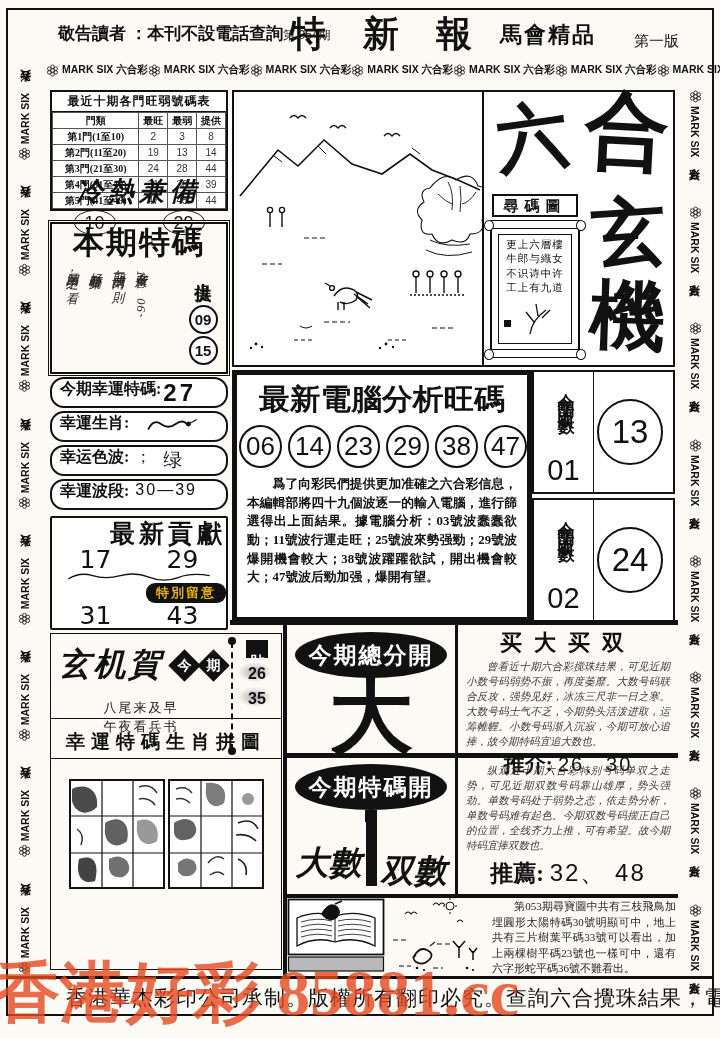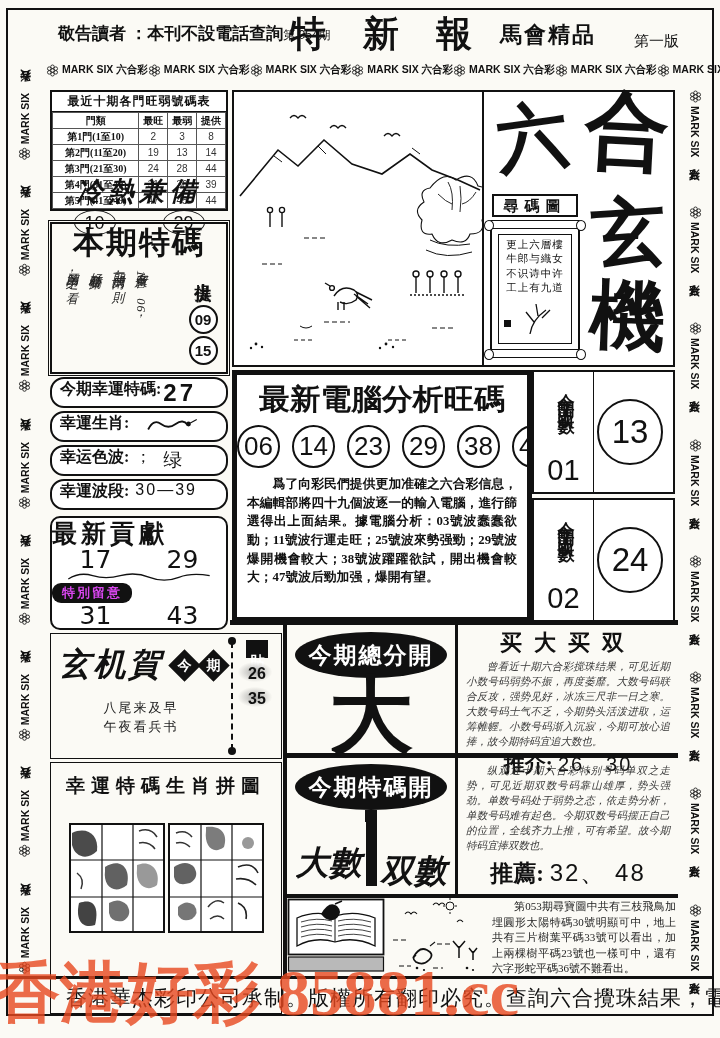--- a/index.html
+++ b/index.html
@@ -54,24 +54,24 @@
 
 
 #lucky{left:50px;top:377px;width:178px}
 .lrow{border:2px solid #111;border-radius:14px;margin-bottom:3px;height:31px;display:flex;align-items:flex-start;
   padding:0 8px;font-size:16px;font-weight:700;background:#fff;white-space:nowrap}
 .lval{font:700 24px "Liberation Sans","DejaVu Sans",sans-serif;letter-spacing:3px;margin-left:2px}
 .lval-s{font:400 16px "Liberation Sans","DejaVu Sans",sans-serif;letter-spacing:2px;margin-left:6px}
 .lgreen{font-size:19px;font-weight:400;margin-left:10px}
 
 
-#contrib{left:50px;top:516px;width:178px;height:114px;border:2px solid #111;border-radius:10px;text-align:left;background:#fff;overflow:hidden}
+#contrib{left:50px;top:516px;width:178px;height:114px;border:2px solid #111;border-radius:2px;text-align:right;background:#fff;overflow:hidden}
 .c-title{font-size:25px;font-weight:900;letter-spacing:4px;line-height:28px;margin-top:2px}
 .c-top{display:flex;justify-content:space-around;font:400 25px "DejaVu Sans",sans-serif;line-height:24px}
-.c-badge{display:inline-block;background:#111;color:#d946ef;border-radius:9px;font-size:13px;font-weight:700;
+.c-badge{display:inline-block;background:#111;color:#eab308;border-radius:9px;font-size:13px;font-weight:700;
   padding:1px 10px;letter-spacing:2px;margin-top:-3px}
 .c-bot{display:flex;justify-content:space-around;font:400 25px "DejaVu Sans",sans-serif;line-height:26px}
 
 
 #mystery{left:50px;top:633px;width:232px;height:126px;border:1.5px solid #111}
 .m-title{display:flex;align-items:center;justify-content:center;margin-top:9px;margin-left:-46px}
 .m-tp{font-size:32px;font-weight:900;font-style:italic;letter-spacing:3px;margin-right:6px}
 .dia{width:23px;height:23px;background:#111;transform:rotate(45deg);display:flex;align-items:center;justify-content:center;margin:0 3px}
 .dia span{transform:rotate(-45deg);color:#fff;font-size:14px;font-weight:700}
 .m-poem{margin-top:12px;margin-left:-50px;text-align:center;font-size:13px;color:#222;line-height:1.45;letter-spacing:2px}
@@ -79,31 +79,31 @@
 .m-dash::before,.m-dash::after{content:"";position:absolute;left:-5px;width:8px;height:8px;background:#111;border-radius:50%}
 .m-dash::before{top:-5px}.m-dash::after{bottom:-5px}
 .m-right{position:absolute;right:3px;top:6px;width:42px;text-align:center}
 .tip-label{width:22px;margin:0 auto;background:#111;color:#fff;writing-mode:vertical-rl;font-size:14px;font-weight:700;
   padding:3px 2px;letter-spacing:6px}
 .tip-num{position:relative;display:inline-block;font:700 16px "Liberation Sans","DejaVu Sans",sans-serif;margin-top:7px;z-index:1}
 .tip-num::before{content:"";position:absolute;left:-10px;top:-3px;width:34px;height:20px;z-index:-1;
   background:radial-gradient(ellipse at center,rgba(110,110,110,.55),rgba(110,110,110,0) 72%)}
 
 
-#puzzle{left:50px;top:762px;width:232px;height:252px;border:1.5px solid #111}
+#puzzle{left:50px;top:718px;width:232px;height:252px;border:1.5px solid #111}
 .p-title{font-size:19px;font-weight:700;letter-spacing:6px;text-align:center;margin-top:10px;white-space:nowrap}
 .p-grids{display:flex;justify-content:center;gap:3px;margin-top:24px}
 
 
 #painting{left:232px;top:90px;width:256px;height:277px;border:2.5px solid #111;background:#fff}
 
 
 #computer{left:232px;top:370px;width:300px;height:252px;border:5px solid #111;background:#fff}
 .comp-title{font-size:29px;font-weight:900;text-align:center;letter-spacing:0;margin-top:5px;transform:scaleX(1.06);white-space:nowrap}
-.comp-nums{display:flex;justify-content:space-between;gap:12px;margin-top:5px}
+.comp-nums{display:flex;justify-content:flex-end;gap:6px;margin-top:5px}
 .cnum{width:43px;height:43px;border:2.5px solid #111;border-radius:50%;font:400 26px "Liberation Sans","DejaVu Sans",sans-serif;
   display:flex;align-items:center;justify-content:center;flex:0 0 auto}
 .comp-body{margin:7px 10px 0;font-size:12.8px;line-height:1.46;text-align:justify;text-indent:2em;font-weight:700}
 
 
 #total-open{left:287px;top:626px;width:168px;height:126px;text-align:center}
 .badge{margin:6px auto 0;width:152px;height:46px;background:#111;border-radius:50%;color:#fff;
   font-size:23px;font-weight:700;display:flex;align-items:center;justify-content:center;letter-spacing:2px;white-space:nowrap}
 .to-value{font-size:84px;font-weight:700;line-height:76px}
 #special-open{left:287px;top:758px;width:168px;height:136px;text-align:center}

